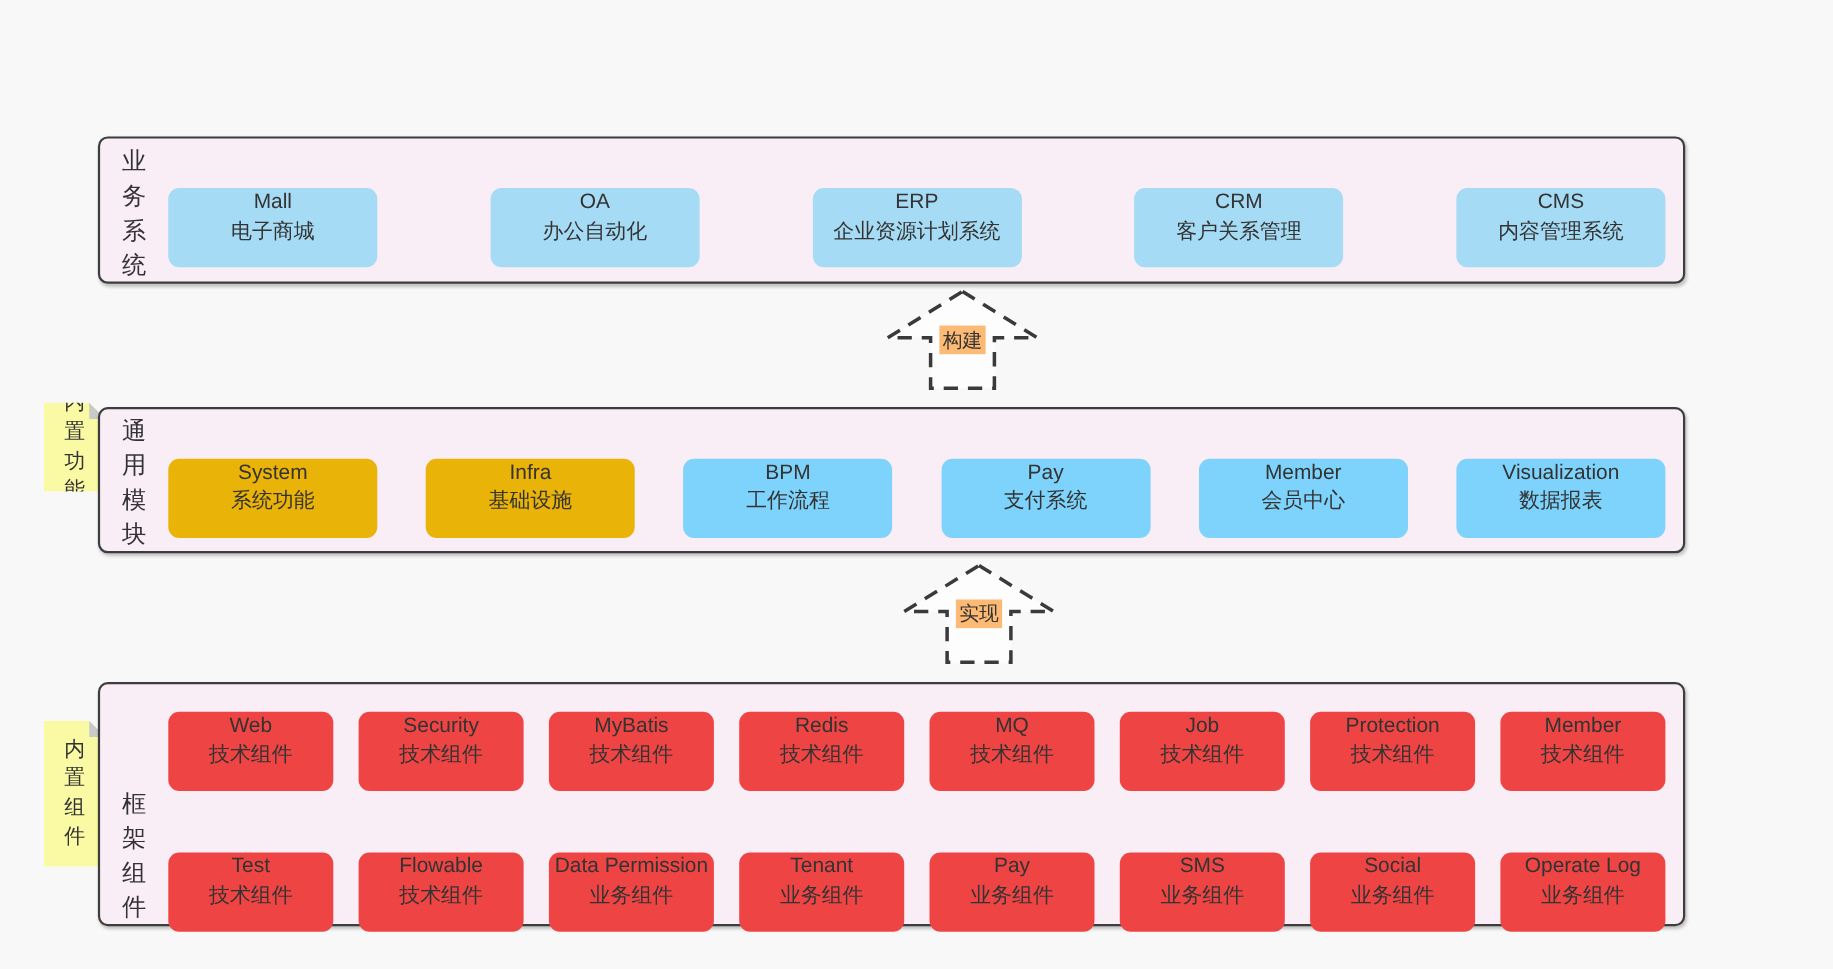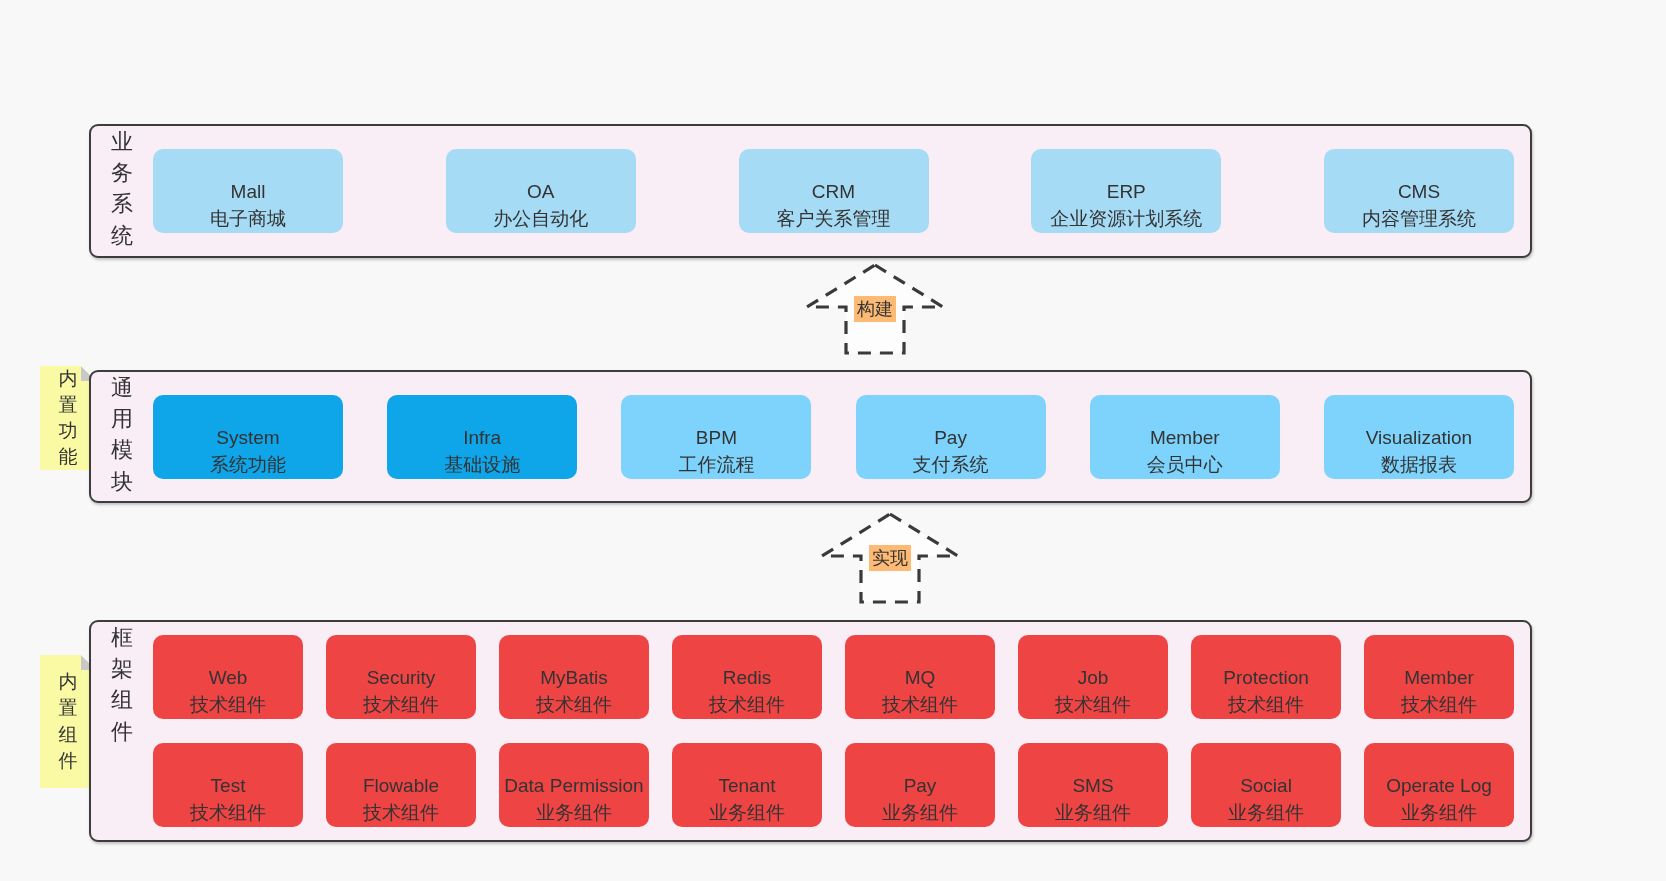--- a/index.html
+++ b/index.html
@@ -8,60 +8,60 @@
     background:#f8f8f8;color:#333;
     font-family:"Liberation Sans","DejaVu Sans",sans-serif;
   }
   
   .band{
     position:absolute;left:89px;width:1443px;box-sizing:border-box;
     background:#f9edf6;border:2px solid #3d3d3d;border-radius:9px;
     box-shadow:1px 2px 3px rgba(0,0,0,.22);
     display:flex;z-index:2;
   }
-  .band-label{width:62px;display:flex;align-items:flex-start;justify-content:center;}
+  .band-label{width:62px;display:flex;align-items:flex-end;justify-content:center;}
   .band-label-text{
     width:26px;word-break:break-all;text-align:center;
     font-size:22px;line-height:1.42;color:#333;
   }
   .band-content{
     flex:1;display:flex;flex-direction:column;justify-content:center;
     padding-right:16px;gap:24px;
   }
   .box-row{display:flex;justify-content:space-between;}
   
   .box{
-    height:84px;border-radius:10px;
-    display:flex;flex-direction:column;align-items:center;justify-content:flex-end;
-    text-align:center;font-size:19px;line-height:1.42;color:#333;
+    height:72px;border-radius:10px;
+    display:flex;flex-direction:column;align-items:center;justify-content:flex-start;
+    text-align:center;font-size:19px;line-height:1.42;color:#333;margin-top:32px;
   }
   .w190{width:190px}
   .w150{width:150px}
   .blue{background:#a6dbf5}
-  .red{background:#0ea5e9}
+  .red{background:#eab308}
   .pink{background:#7dd3fc}
   .green{background:#ef4444}
   .green-light{background:#ef4444}
   
   .sticky{
     position:absolute;left:40px;width:56px;z-index:1;
     background:#fafaa4;
     clip-path:polygon(0 0,calc(100% - 15px) 0,100% 15px,100% 100%,0 100%);
     display:flex;align-items:center;justify-content:center;
   }
   .sticky-fold{
     position:absolute;top:0;right:0;width:15px;height:15px;
     background:#c9c9c9;
     clip-path:polygon(0 0,100% 100%,0 100%);
   }
   .sticky-text{
     width:22px;word-break:break-all;text-align:center;
     font-size:19px;line-height:1.38;color:#333;
   }
-  .sticky-1{top:366px;height:104px}
+  .sticky-1{top:366px;height:81px}
   .sticky-2{top:655px;height:133px}
   
   .arrow{position:absolute;z-index:0;width:140px;height:95px;}
   .arrow-1{left:805px;top:262px}
   .arrow-2{left:820px;top:511px}
   .arrow svg{display:block;width:140px;height:95px;}
   .arrow-label{
     position:absolute;top:34px;left:50%;transform:translateX(-50%);
     background:#fdba74;font-size:18px;color:#333;padding:1px 3px;
     white-space:nowrap;
@@ -82,26 +82,26 @@
     <div class="box-row">
       <div class="box w190 blue">
         <div>Mall</div>
         <div>电子商城</div>
       </div>
       <div class="box w190 blue">
         <div>OA</div>
         <div>办公自动化</div>
       </div>
       <div class="box w190 blue">
+        <div>ERP</div>
+        <div>企业资源计划系统</div>
+      </div>
+      <div class="box w190 blue">
         <div>CRM</div>
         <div>客户关系管理</div>
-      </div>
-      <div class="box w190 blue">
-        <div>ERP</div>
-        <div>企业资源计划系统</div>
       </div>
       <div class="box w190 blue">
         <div>CMS</div>
         <div>内容管理系统</div>
       </div>
     </div>
   </div>
 </div>
 
 <div class="arrow arrow-1">

